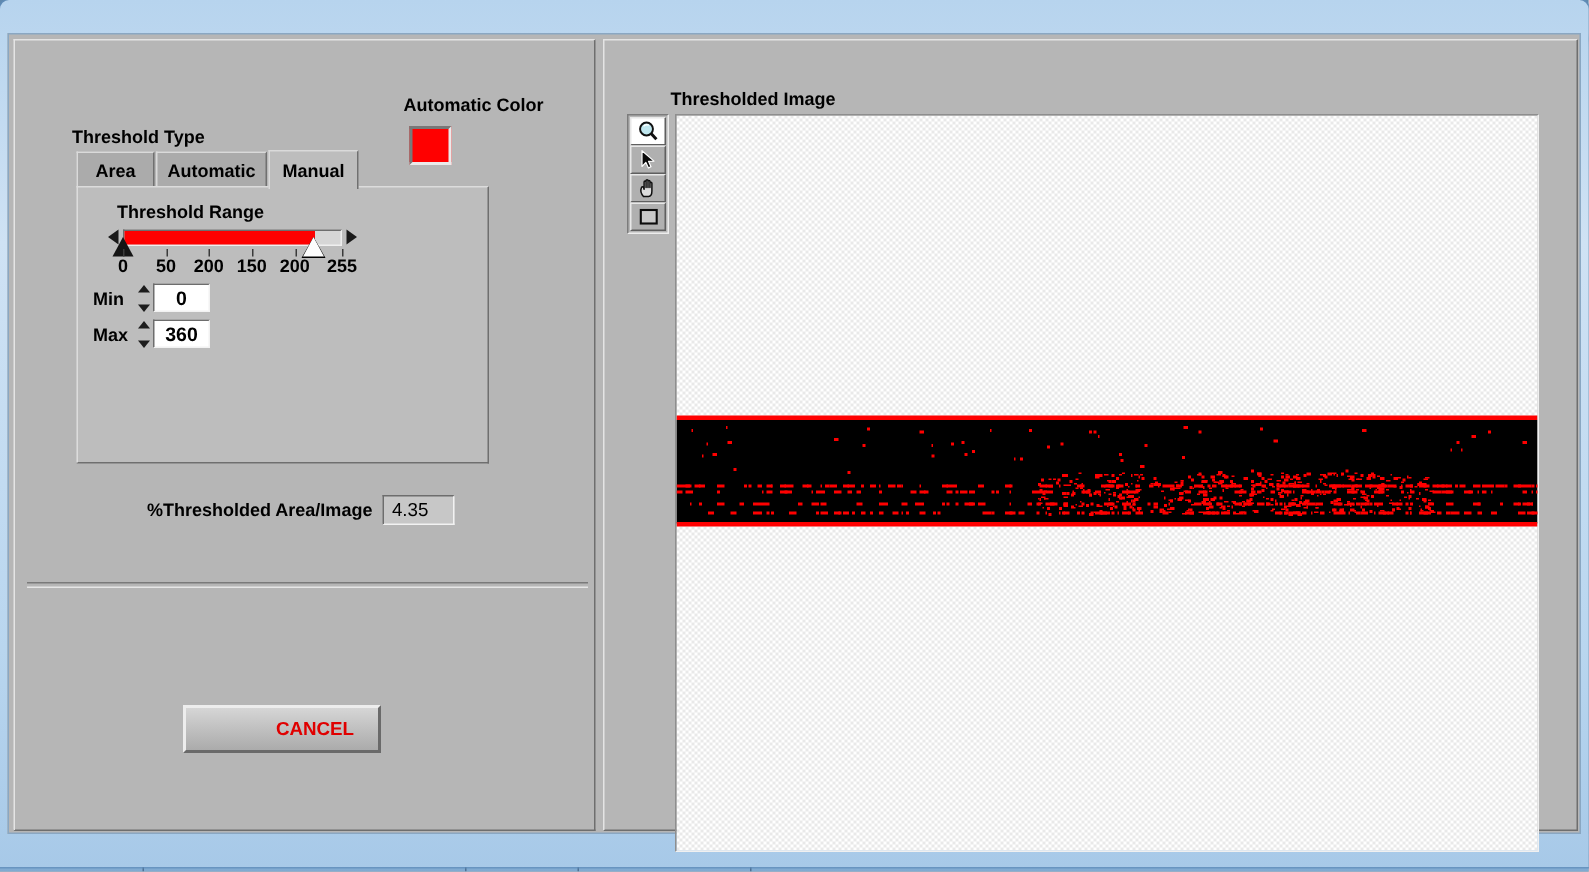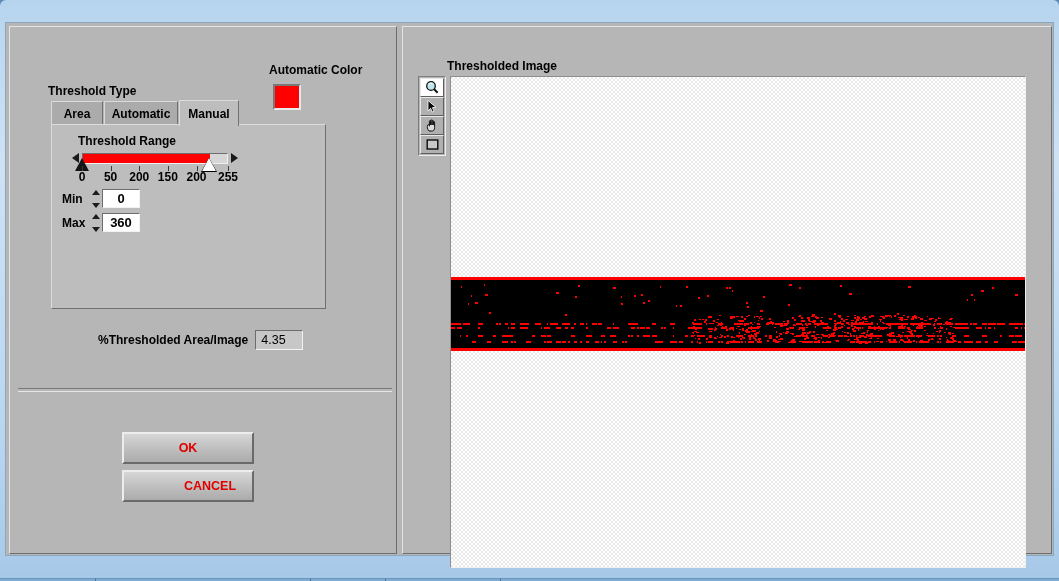--- a/index.html
+++ b/index.html
@@ -416,23 +416,20 @@
         <span class="numbox">360</span>
       </div>
 
       <div class="numctl" style="left:88px; top:303px;">
         <span style="font-size:12px;font-weight:bold;color:#000;margin-right:7px;white-space:nowrap;">%Thresholded Area/Image</span>
         <span class="numbox readonly" style="min-width:48px;height:20px;">4.35</span>
       </div>
 
       <div id="separator"></div>
 
-      <div class="vi-button" id="btn-ok">
-        <span>OK</span>
-      </div>
       <div class="vi-button" id="btn-cancel">
         <span>CANCEL</span>
       </div>
     </div>
 
     <div class="vi-panel" id="right-panel"></div>
 
     <div class="lbl" id="img-label">Thresholded Image</div>
 
     <div id="toolbar">

